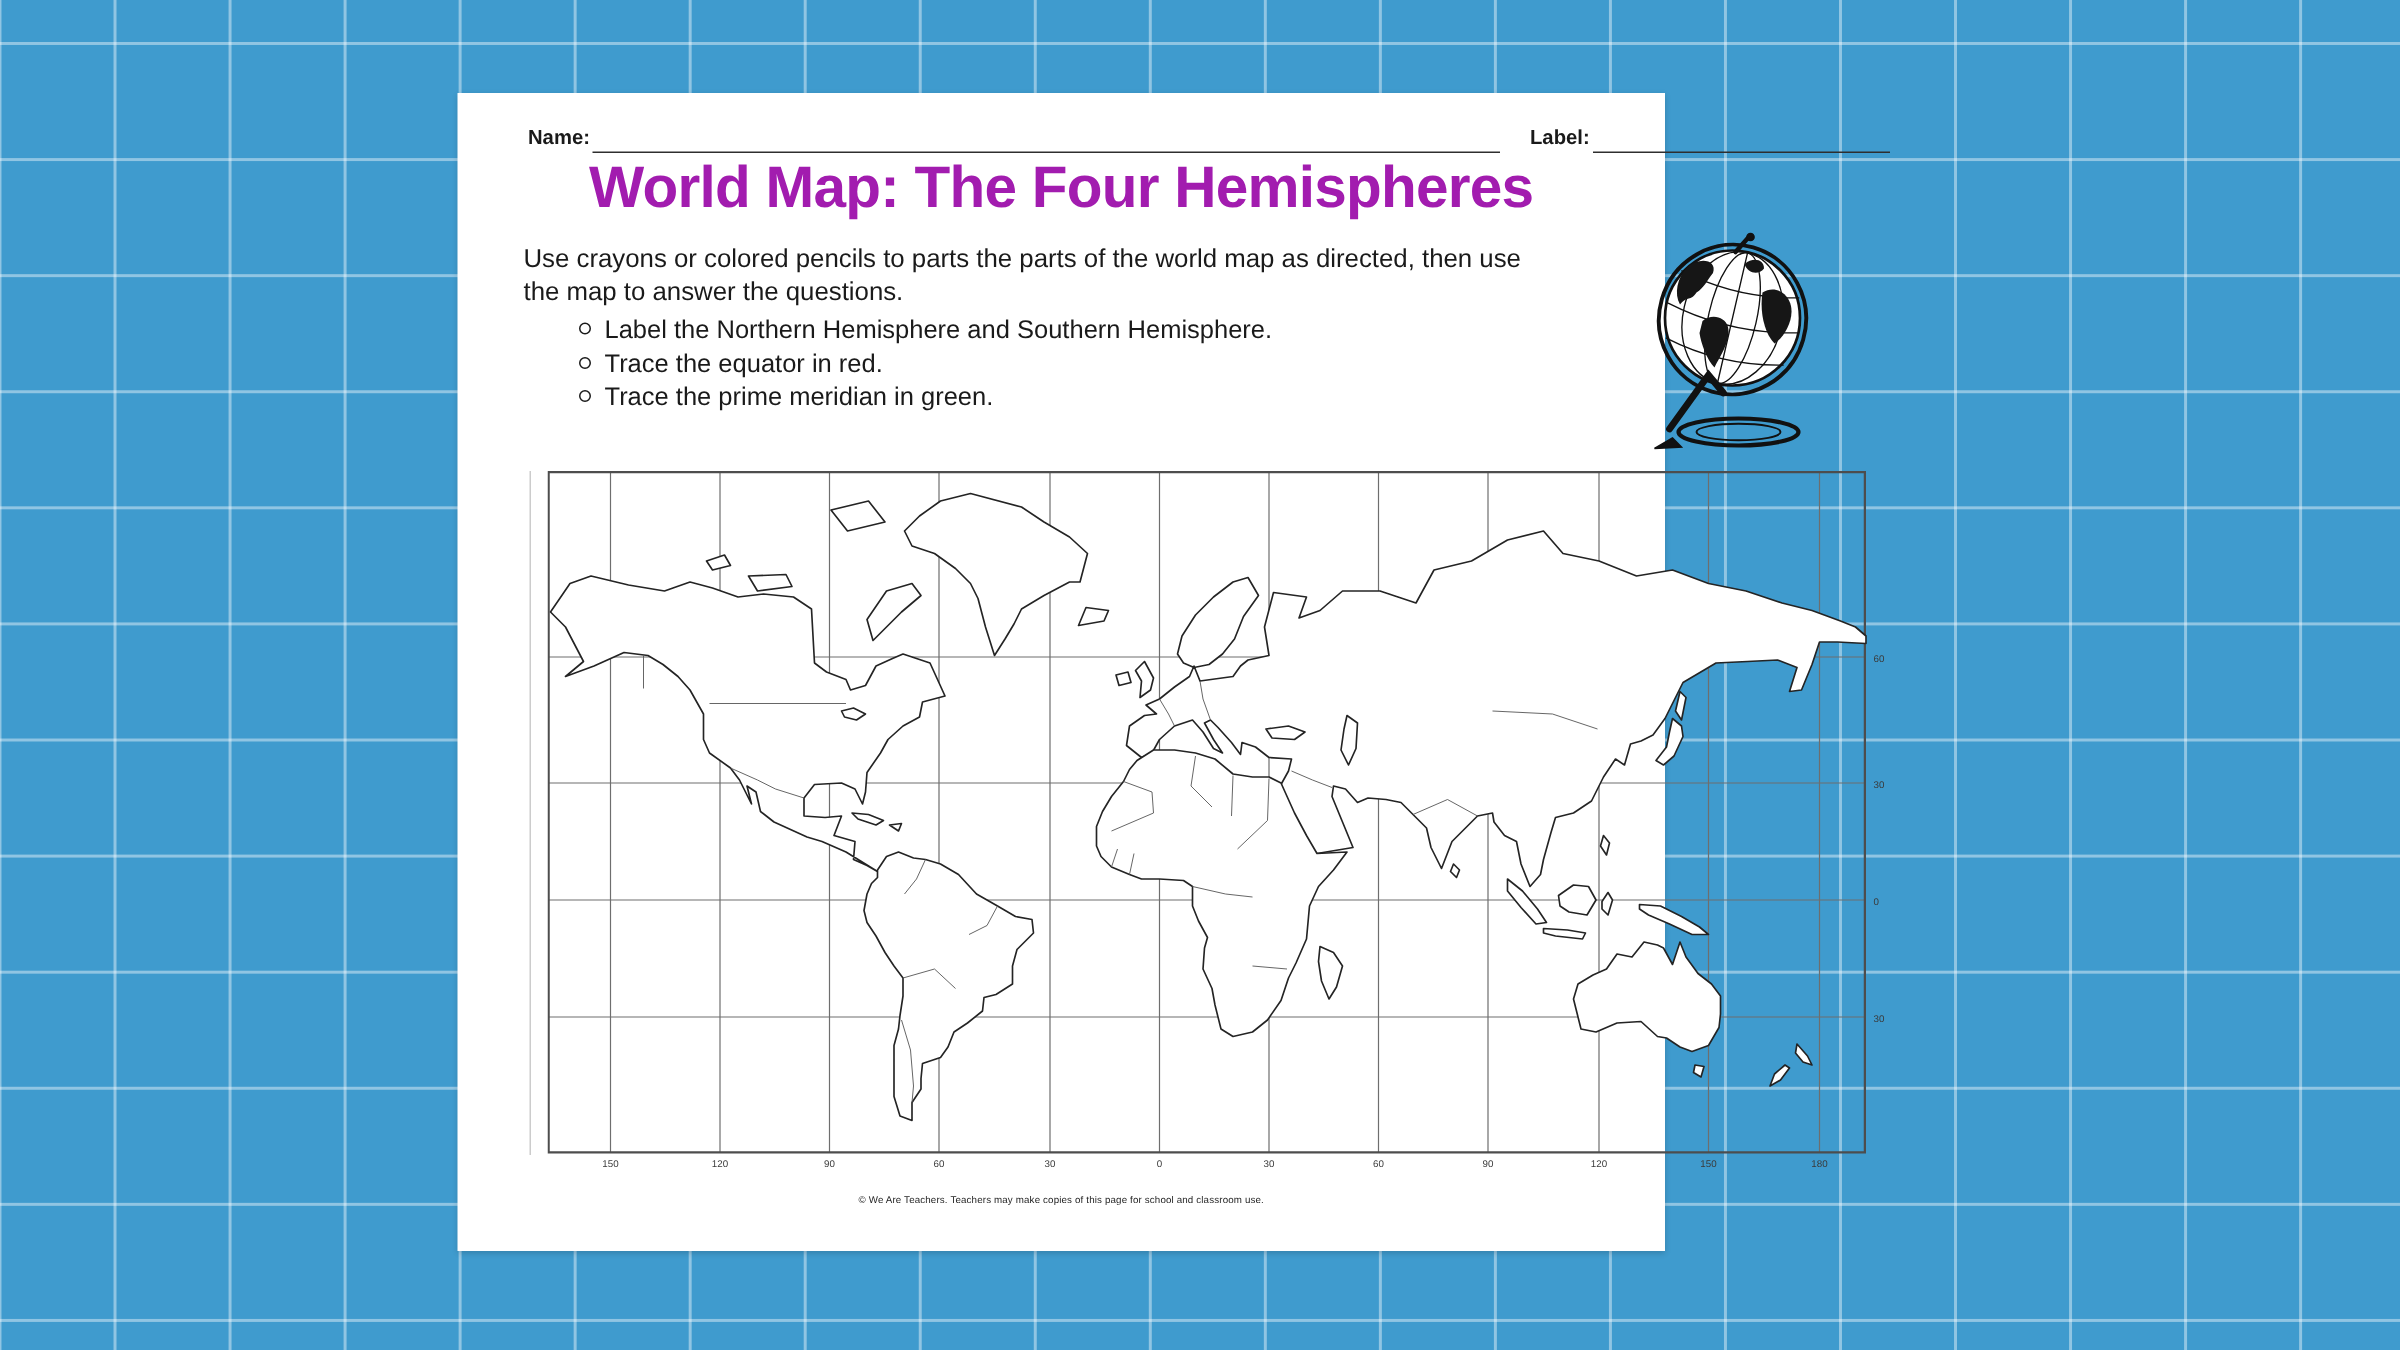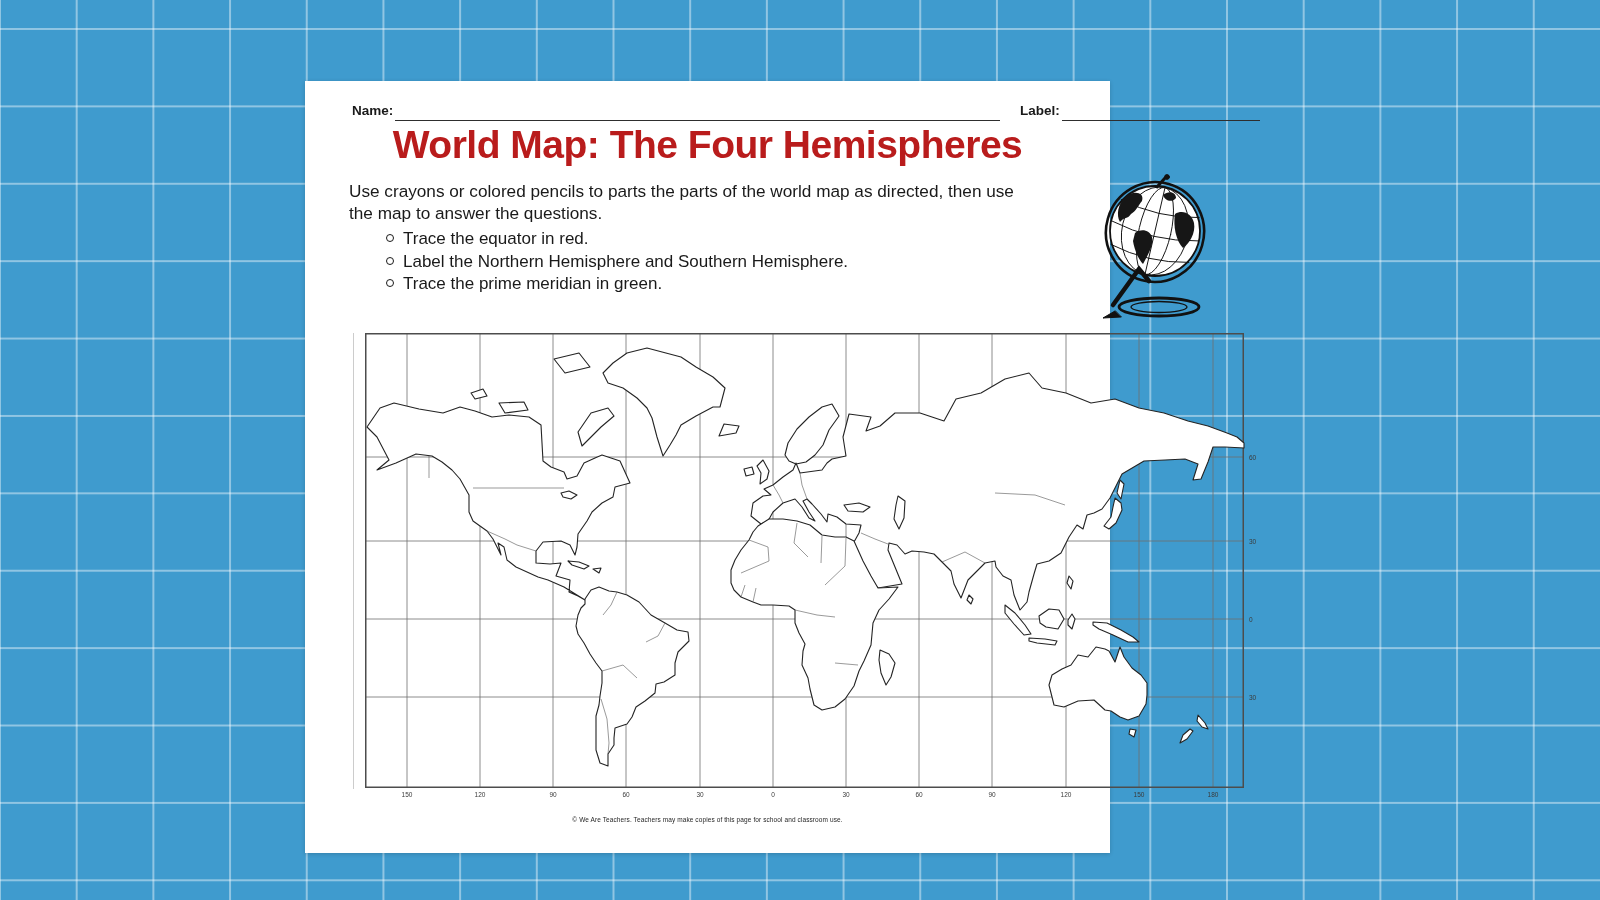--- a/index.html
+++ b/index.html
@@ -7,32 +7,32 @@
     width:1600px;height:900px;overflow:hidden;
     font-family:"Liberation Sans", sans-serif;
     background-color:#3f9bce;
     background-image:
       linear-gradient(to right, rgba(255,255,255,.42) 2px, transparent 2px),
       linear-gradient(to bottom, rgba(255,255,255,.42) 2px, transparent 2px);
     background-size:76.7px 77.4px;
     background-position:-1px 28px;
   }
   .page{
-    position:absolute;left:305px;top:81px;width:805px;height:772px;
+    position:absolute;left:305px;top:62px;width:805px;height:772px;
     background:#ffffff;box-shadow:0 1px 4px rgba(0,0,0,.18);
   }
   .field-label{position:absolute;font-size:13.5px;font-weight:bold;color:#1a1a1a;}
   .field-line{position:absolute;height:0;border-bottom:1.6px solid #2e2e2e;}
   .name-label{left:47px;top:22px;}
   .name-line{left:90px;top:39px;width:605px;}
   .date-label{left:715px;top:22px;}
   .date-line{left:757px;top:39px;width:198px;}
   .title{
     position:absolute;left:0;top:42px;width:100%;margin:0;
-    text-align:center;font-size:39px;font-weight:bold;color:#b91c1c;
+    text-align:center;font-size:39px;font-weight:bold;color:#a21caf;
     letter-spacing:-0.5px;
   }
   .intro{
     position:absolute;left:44px;top:99px;width:692px;margin:0;
     font-size:17.2px;line-height:22px;color:#1a1a1a;
   }
   .bullets{
     position:absolute;left:81px;top:147px;margin:0;padding:0;list-style:none;
   }
   .bullets li{display:flex;align-items:flex-start;height:22.6px;}
@@ -61,25 +61,25 @@
     <span class="field-label date-label">Label:</span>
     <div class="field-line date-line"></div>
 
     <h1 class="title">World Map: The Four Hemispheres</h1>
 
     <p class="intro">Use crayons or colored pencils to parts the parts of the world map as directed, then use the map to answer the questions.</p>
 
     <ul class="bullets">
       <li>
         <span class="bullet-dot"></span>
-        <span class="bullet-text">Trace the equator in red.</span>
+        <span class="bullet-text">Label the Northern Hemisphere and Southern Hemisphere.</span>
       </li>
       <li>
         <span class="bullet-dot"></span>
-        <span class="bullet-text">Label the Northern Hemisphere and Southern Hemisphere.</span>
+        <span class="bullet-text">Trace the equator in red.</span>
       </li>
       <li>
         <span class="bullet-dot"></span>
         <span class="bullet-text">Trace the prime meridian in green.</span>
       </li>
     </ul>
 
     <svg class="globe" width="128" height="152" viewBox="0 0 128 152">
       <g stroke="#111" fill="none" stroke-linecap="round">
 

